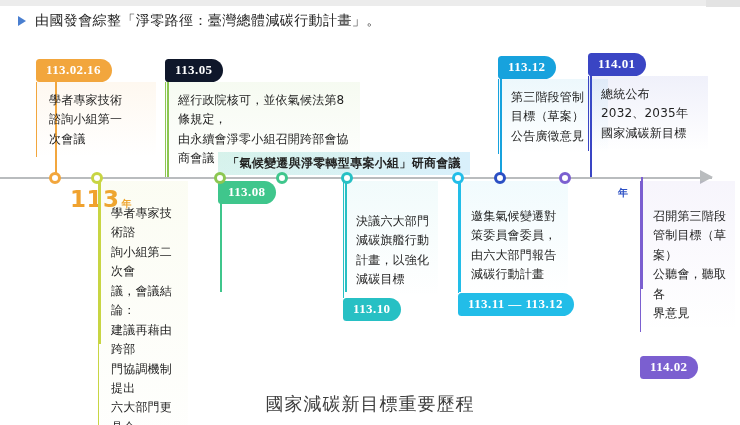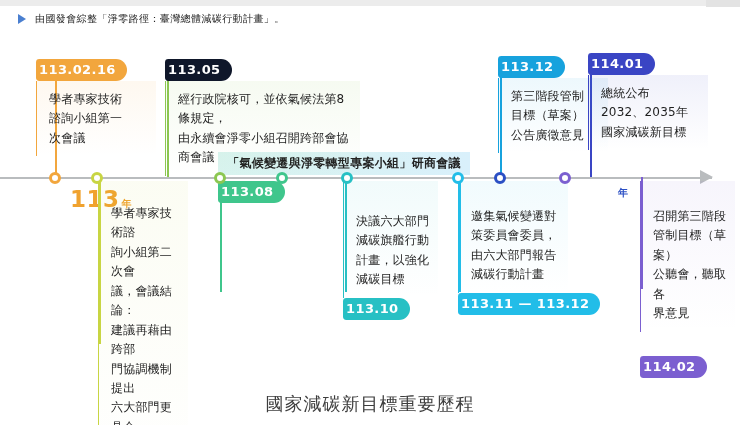--- a/index.html
+++ b/index.html
@@ -32,21 +32,21 @@
     left: 18px; top: 12px;
     display: flex; align-items: center; gap: 9px;
   }
   .bullet-icon {
     width: 0; height: 0;
     border-left: 8px solid #4a7fd0;
     border-top: 5px solid transparent;
     border-bottom: 5px solid transparent;
   }
   .header-text {
-    font-size: 10px;
+    font-size: 14px;
     color: #262626;
     letter-spacing: 0.4px;
     white-space: nowrap;
   }
 
   
   .axis {
     position: absolute;
     left: 0; top: 177px;
     width: 712px; height: 1.5px;
@@ -93,24 +93,25 @@
   
   .card {
     position: absolute;
     z-index: 4;
   }
   .card-badge {
     display: inline-block;
     color: #ffffff;
     font-size: 13px;
     font-weight: bold;
-    padding: 3px 11px 4px 3px;
+    padding: 3px 11px 4px 10px;
     border-radius: 4px 13px 13px 4px;
     letter-spacing: 0.4px;
     white-space: nowrap;
+    font-family: Liberation Serif, serif;
   }
   .card-body {
     font-size: 12px;
     line-height: 1.62;
     color: #1f1f1f;
     letter-spacing: 0.2px;
     padding: 9px 8px 8px 12px;
   }
   .card-top .card-body { border-left-style: solid; border-left-width: 1.6px; }
   .card-bottom .card-body { border-left-style: solid; border-left-width: 1.6px; }

